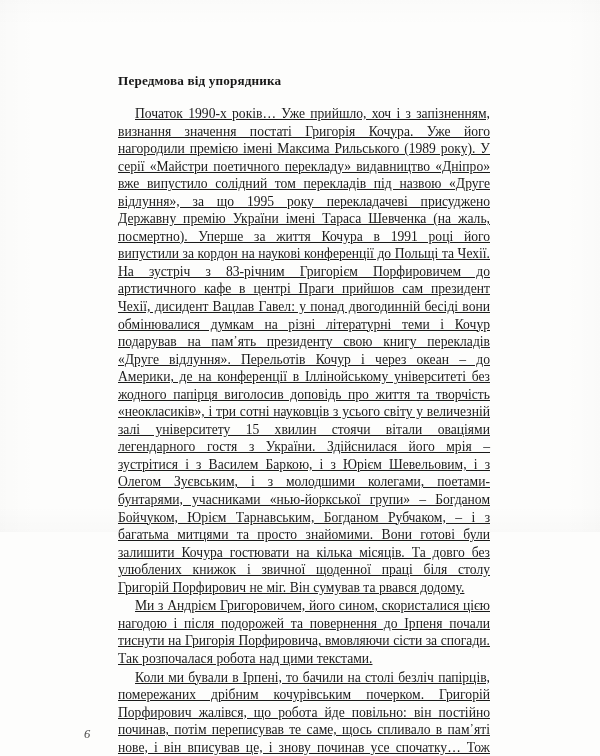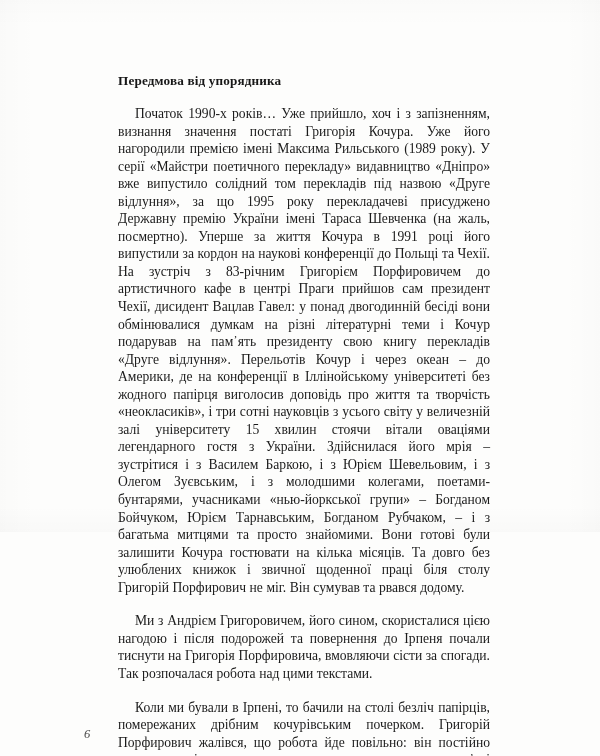--- a/index.html
+++ b/index.html
@@ -55,24 +55,25 @@
   .body-paragraph {
     font-size: 13.6px;
     line-height: 17.55px;
     text-align: justify;
     text-justify: inter-word;
     margin: 0;
     text-indent: 17px;
     color: #1b1b1b;
     hyphens: none;
     word-spacing: 0.1px;
+    text-decoration: underline;
   }
 
   .body-paragraph + .body-paragraph {
-    margin-top: 16px;
+    margin-top: 1px;
   }
 
   .page-number {
     position: absolute;
     left: 84px;
     top: 726px;
     font-size: 12.5px;
     font-style: italic;
     color: #4a4a4a;
     line-height: 16px;

